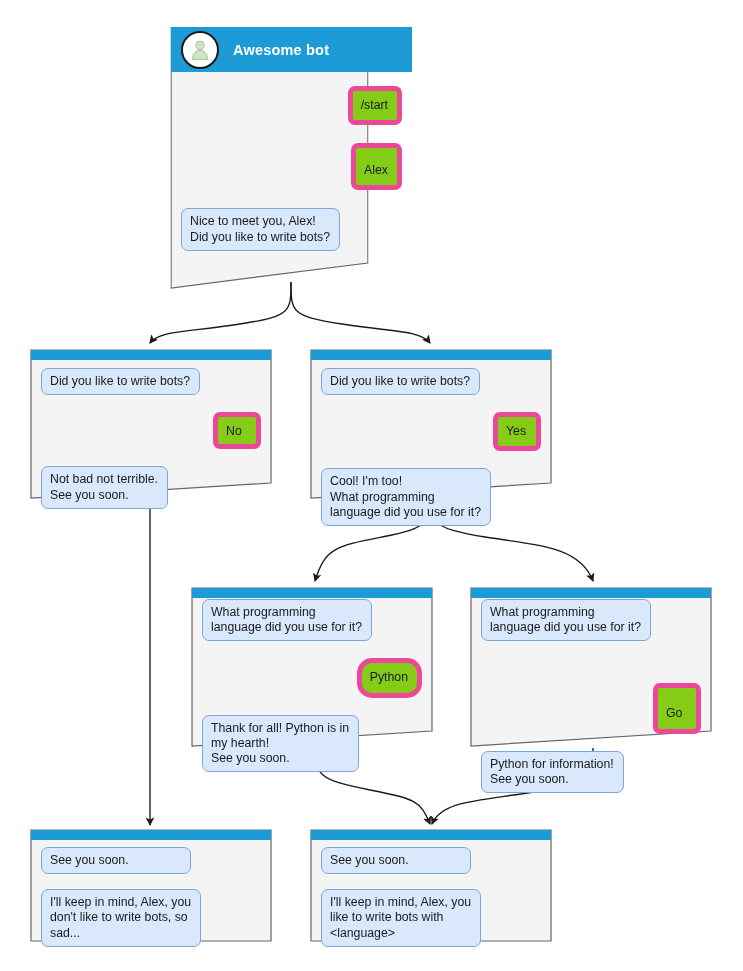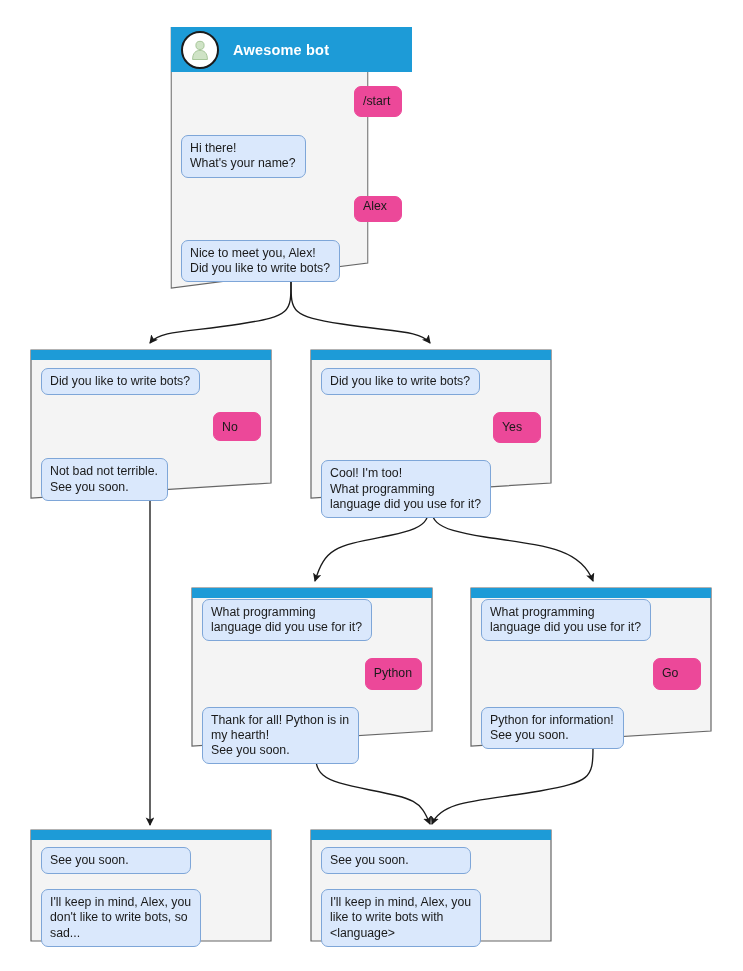--- a/index.html
+++ b/index.html
@@ -106,22 +106,22 @@
     white-space: pre-line;
     width: max-content;
     max-width: 200px;
   }
   .bubble.bot {
     background: #dae8fc;
     border: 1px solid #7ea6d8;
     align-self: flex-start;
   }
   .bubble.user {
-    background: #ec4899;
-    border: 1px solid #ec4899;
+    background: #84cc16;
+    border: 5px solid #ec4899;
     align-self: flex-end;
     text-align: left;
   }
 </style>
 </head>
 <body>
 
 <div id="canvas">
 
   <svg id="edges" viewBox="0 0 743 971" width="743" height="971">
@@ -155,23 +155,21 @@
         <div class="avatar">
           <svg width="22" height="22" viewBox="0 0 22 22" aria-hidden="true">
             <circle cx="11" cy="6.4" r="4.1" fill="#cfe3c6" stroke="#a7c79a" stroke-width="1"></circle>
             <path d="M3.6,20.5 C3.6,13.6 7.1,11.4 11,11.4 C14.9,11.4 18.4,13.6 18.4,20.5 Z" fill="#cfe3c6" stroke="#a7c79a" stroke-width="1"></path>
           </svg>
         </div>
         <div class="bot-title">Awesome bot</div>
       </div>
       <div class="chat-body" style="top:52px; width:241px; left:1px; gap:18px;">
         <div class="bubble user" style="min-width:48px; padding-top:7px; padding-bottom:7px;">/start</div>
-        <div class="bubble bot">Hi there!
-What's your name?</div>
-        <div class="bubble user" style="min-width:48px; padding-top:2px; padding-bottom:7px;margin-left:28px;">Alex</div>
+        <div class="bubble user" style="min-width:48px; padding-top:15px; padding-bottom:7px;margin-left:28px;">Alex</div>
         <div class="bubble bot">Nice to meet you, Alex!
 Did you like to write bots?</div>
       </div>
     </div>
   </div>
 
   <div class="card" style="left:30px; top:349px; width:242px; height:150px;">
     <svg class="card-shape" viewBox="0 0 242 150" width="242" height="150" preserveAspectRatio="none">
       <path d="M1,1 L241,1 L241,134 L1,149 Z" fill="#f4f4f4" stroke="#666666" stroke-width="1.2"></path>
     </svg>
@@ -204,38 +202,38 @@
 
   <div class="card" style="left:191px; top:587px; width:242px; height:160px;">
     <svg class="card-shape" viewBox="0 0 242 160" width="242" height="160" preserveAspectRatio="none">
       <path d="M1,1 L241,1 L241,144 L1,159 Z" fill="#f4f4f4" stroke="#666666" stroke-width="1.2"></path>
     </svg>
     <div class="card-inner">
       <div class="card-header thin" style="width:240px; left:1px; top:1px;"></div>
       <div class="chat-body" style="top:9px; width:240px; left:1px; gap:17px; padding-top:3px;">
         <div class="bubble bot">What programming
 language did you use for it?</div>
-        <div class="bubble user" style="min-width:48px; padding-top:7px; padding-bottom:7px;">Python</div>
+        <div class="bubble user" style="min-width:48px; padding-top:7px; padding-bottom:7px;border-radius:15px;">Python</div>
         <div class="bubble bot">Thank for all! Python is in
 my hearth!
 See you soon.</div>
       </div>
     </div>
   </div>
 
   <div class="card" style="left:470px; top:587px; width:242px; height:160px;">
     <svg class="card-shape" viewBox="0 0 242 160" width="242" height="160" preserveAspectRatio="none">
       <path d="M1,1 L241,1 L241,144 L1,159 Z" fill="#f4f4f4" stroke="#666666" stroke-width="1.2"></path>
     </svg>
     <div class="card-inner">
       <div class="card-header thin" style="width:240px; left:1px; top:1px;"></div>
       <div class="chat-body" style="top:9px; width:240px; left:1px; gap:17px; padding-top:3px;">
         <div class="bubble bot">What programming
 language did you use for it?</div>
-        <div class="bubble user" style="min-width:48px; padding-top:7px; padding-bottom:7px;">Go</div>
+        <div class="bubble user" style="min-width:48px; padding-top:18px; padding-bottom:7px;margin-top:25px;">Go</div>
         <div class="bubble bot">Python for information!
 See you soon.</div>
       </div>
     </div>
   </div>
 
   <div class="card" style="left:30px; top:829px; width:242px; height:113px;">
     <svg class="card-shape" viewBox="0 0 242 113" width="242" height="113" preserveAspectRatio="none">
       <path d="M1,1 L241,1 L241,112 L1,112 Z" fill="#f4f4f4" stroke="#666666" stroke-width="1.2"></path>
     </svg>

